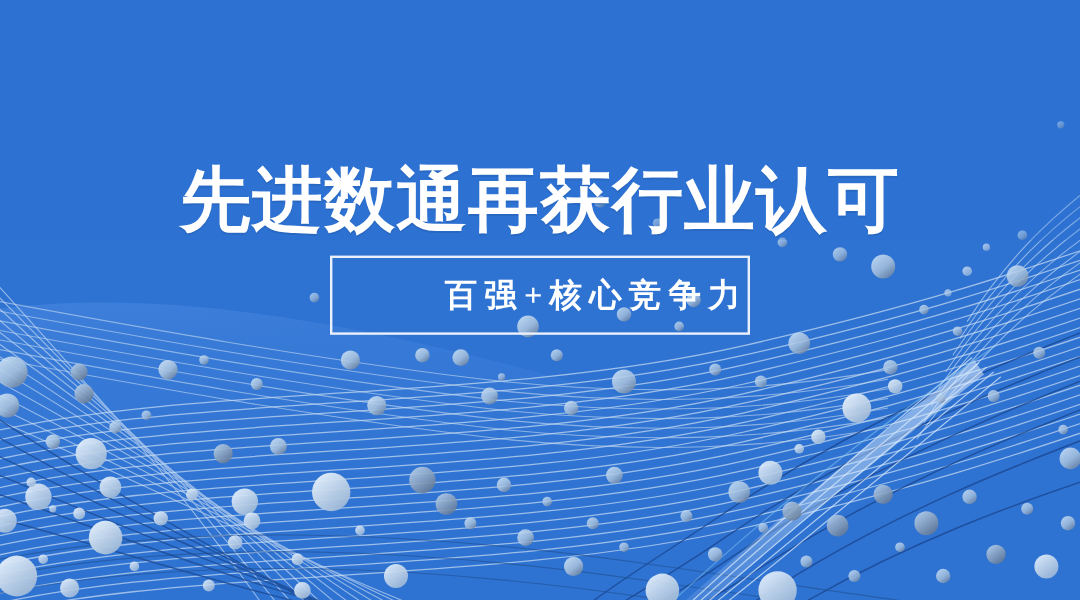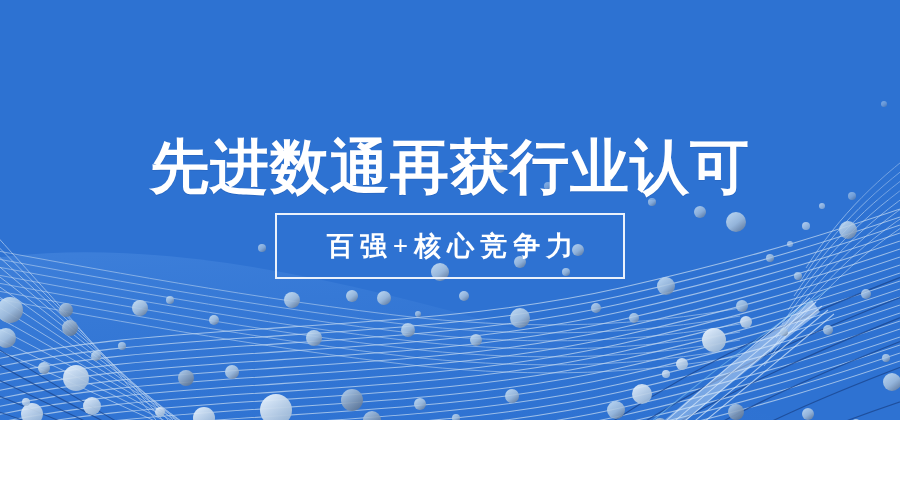--- a/index.html
+++ b/index.html
@@ -2,21 +2,21 @@
 <html><head>
 <meta charset="utf-8">
 <title>banner</title>
 <style>
   html,body{margin:0;padding:0;background:#ffffff;}
   *{box-sizing:border-box;}
 
   #banner{
     position:relative;
     width:900px;
-    height:420px;
+    height:500px;
     overflow:hidden;
     background:#8b5cf6;
     font-family:"Liberation Serif", serif;
   }
 
   
   #bg-art{
     position:absolute;
     inset:0;
     width:900px;
@@ -46,21 +46,21 @@
     text-shadow:0 1px 0 rgba(20,60,130,.18);
   }
 
   #subtitle-box{
     margin-top:13px;
     width:350px;
     height:66px;
     border:2px solid #eaf1fb;
     display:flex;
     align-items:center;
-    justify-content:center;
+    justify-content:flex-end;
   }
 
   #subtitle{
     color:#ffffff;
     font-family:"Liberation Serif","DejaVu Serif",serif;
     font-weight:700;
     font-size:27px;
     line-height:30px;
     letter-spacing:6px;
     text-indent:6px;

